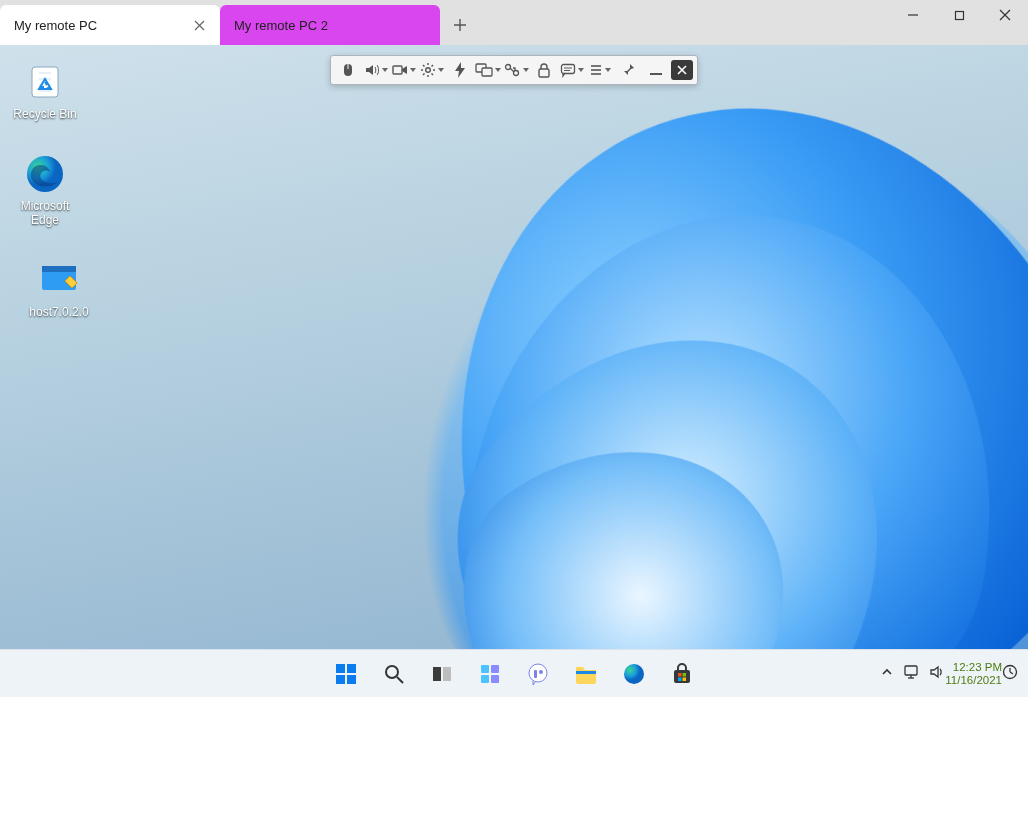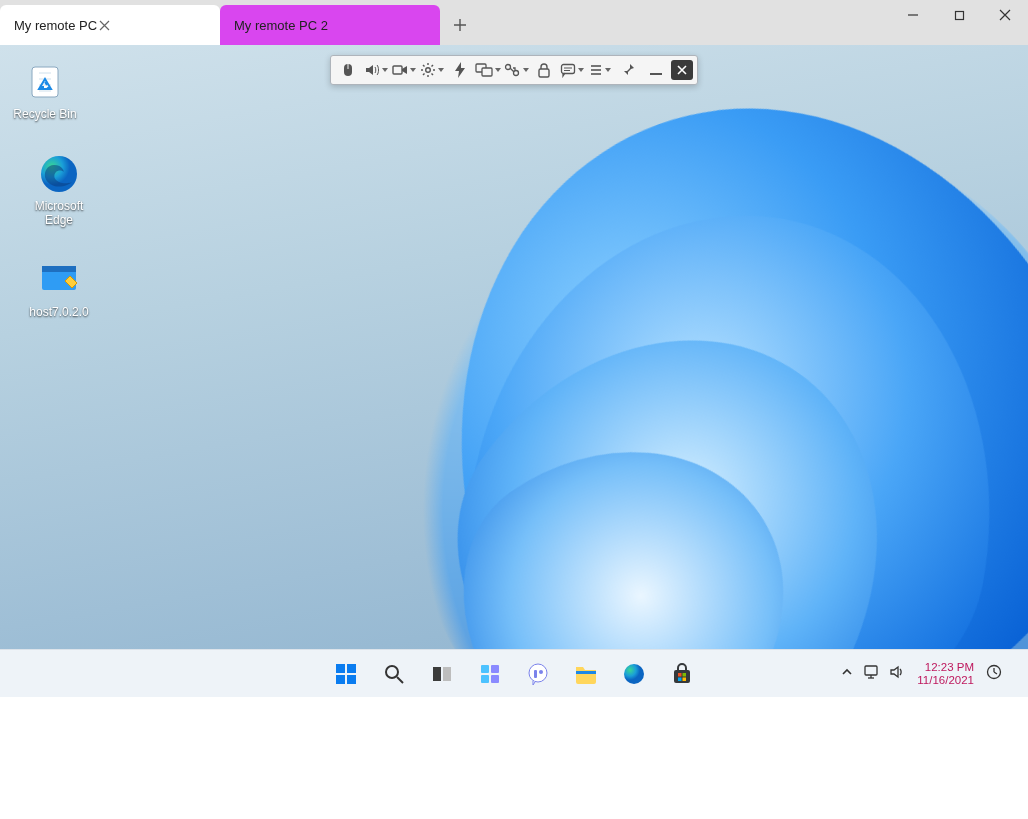--- a/index.html
+++ b/index.html
@@ -1,19 +1,19 @@
 <!DOCTYPE html>
 <html><head>
 <meta charset="utf-8">
 <style>
   html,body{margin:0;padding:0;width:1028px;height:819px;font-family:"Segoe UI",Arial,sans-serif;font-size:12px;color:#000;overflow:hidden;background:#fff}
   *{box-sizing:border-box}
   
   .tabstrip{height:45px;display:flex;align-items:flex-end;background:#e1e1e1;position:relative}
-  .tab{height:40px;min-width:220px;padding:0 14px;display:flex;align-items:center;border-top-left-radius:6px;border-top-right-radius:6px;font-size:13px;color:#222}
+  .tab{height:40px;min-width:220px;padding:0 14px;display:flex;align-items:center;justify-content:space-between;border-top-left-radius:6px;border-top-right-radius:6px;font-size:13px;color:#222}
   .tab.active{background:#fff}
   .tab.inactive{background:#d946ef}
   .tab-close{width:14px;height:14px;display:flex;align-items:center;justify-content:center;font-size:13px;color:#666}
   .newtab{width:40px;height:40px;display:flex;align-items:center;justify-content:center;font-size:18px;color:#555}
   .winctrls{position:absolute;right:0;top:0;height:45px;display:flex}
   .winbtn{width:46px;height:30px;display:flex;align-items:center;justify-content:center;color:#333}
   
   .remote{position:relative;height:652px;background:linear-gradient(170deg,#cfe1eb 0%,#b7d1e0 35%,#9fbfd6 70%,#8ab0cd 100%);overflow:hidden}
   .bloom{position:absolute;inset:0;overflow:hidden;pointer-events:none}
   .petal{position:absolute;border-radius:50% 50% 48% 52% / 60% 62% 38% 40%;filter:blur(.3px)}
@@ -28,21 +28,21 @@
   
   .rtoolbar{position:absolute;top:10px;left:50%;transform:translateX(-50%);height:30px;background:#f5f5f5;border:1px solid #aeb4bb;border-radius:3px;display:flex;align-items:center;padding:0 4px;gap:2px;box-shadow:0 2px 6px rgba(0,0,0,.2)}
   .rtbtn{width:26px;height:24px;display:flex;align-items:center;justify-content:center;color:#444}
   .rtbtn.dropdown::after{content:"";margin-left:2px;border-left:3px solid transparent;border-right:3px solid transparent;border-top:4px solid #666}
   .rtbtn.close{background:#3a3a3a;color:#fff;border-radius:3px;width:22px;height:20px}
   .rtoolbar svg{display:block}
   
   .taskbar{position:absolute;left:0;right:0;bottom:0;height:48px;background:#eef3f8;border-top:1px solid #dce3ea;display:flex;align-items:center}
   .tb-center{position:absolute;left:50%;transform:translateX(-50%);display:flex;gap:8px}
   .tb-icon{width:40px;height:40px;display:flex;align-items:center;justify-content:center;border-radius:4px}
-  .tb-right{position:absolute;right:26px;display:flex;align-items:center;gap:12px;color:#be185d}
+  .tb-right{position:absolute;right:10px;display:flex;align-items:center;color:#4d7c0f}
   .clock{display:flex;flex-direction:column;align-items:flex-end;font-size:11.5px;line-height:13px}
   .tray-icons{display:flex;align-items:center;gap:10px;color:#444}
 </style>
 </head>
 <body>
 
 <div class="tabstrip">
   <div class="tab active">
     <span>My remote PC</span>
     <span class="tab-close">
@@ -97,21 +97,21 @@
         <path d="M15 12h12M15 18h12M15 24h12M15 30h12" stroke="#cfe0ec"></path>
         <g transform="translate(14,18)">
             <path d="M7 0l6 10H1z" fill="none" stroke="#1c8ae6" stroke-width="2"></path>
             <path d="M7 3l2 3M3 8h3M11 8l-2 2" stroke="#1c8ae6" stroke-width="2"></path>
           </g>
       </svg>
     </span>
     <span>Recycle Bin</span>
   </div>
 
-  <div class="dicon" style="left:20px;top:108px">
+  <div class="dicon" style="left:6px;top:108px">
     <span class="glyph">
       <svg width="42" height="42" viewBox="0 0 42 42">
         <defs>
           <radialGradient id="eg1" cx="30%" cy="30%">
               <stop offset="0%" stop-color="#39d694"></stop>
               <stop offset="60%" stop-color="#1a9fd8"></stop>
               <stop offset="100%" stop-color="#0b65c2"></stop>
             </radialGradient>
         </defs>
         <circle cx="21" cy="21" r="18" fill="url(#eg1)"></circle>

